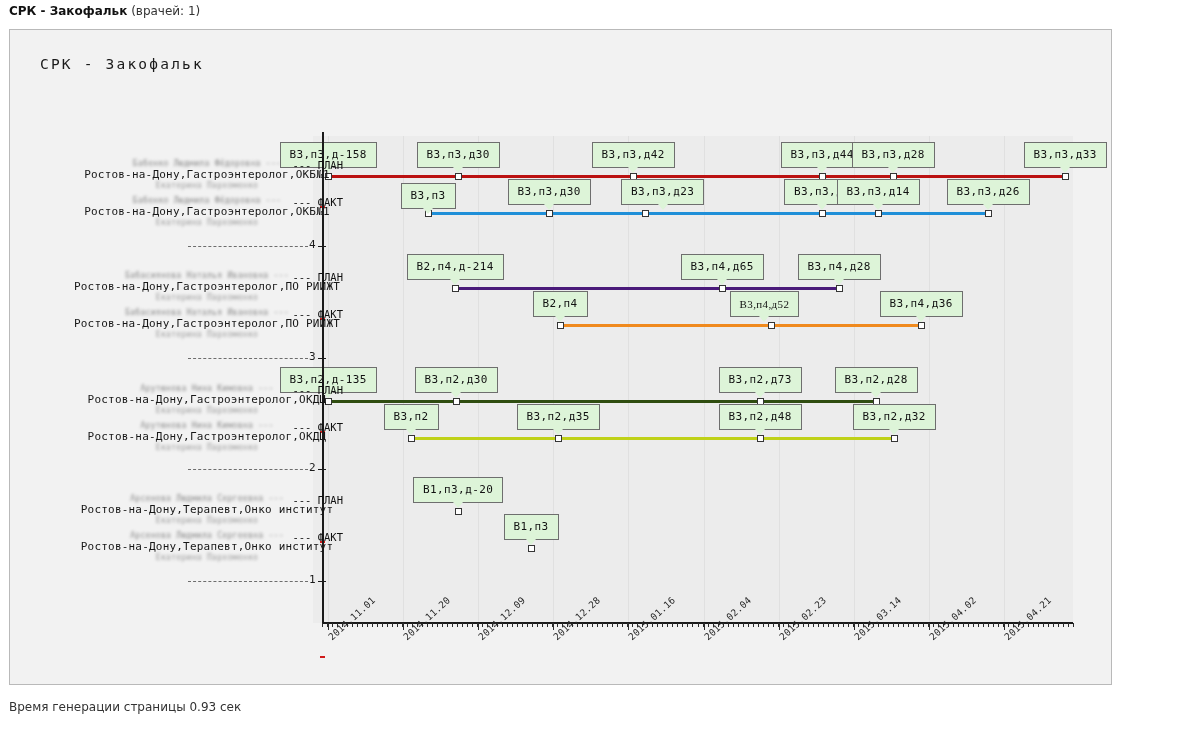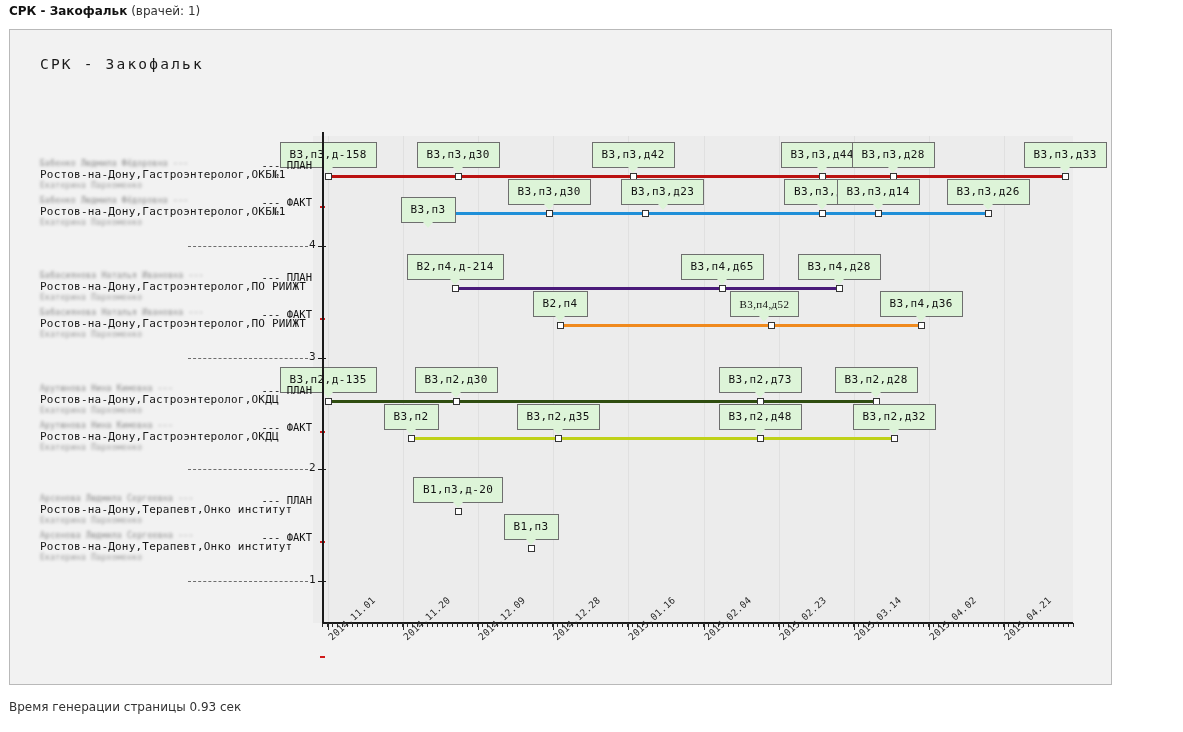--- a/index.html
+++ b/index.html
@@ -91,24 +91,25 @@
     content:"";position:absolute;left:-6px;top:-7px;
     width:0;height:0;
     border-left:6px solid transparent;
     border-right:6px solid transparent;
     border-top:7px solid #6e6e6e;
     z-index:-1;
   }
 
   
   .rowlabel{
-    position:absolute;text-align:left;
+    position:absolute;text-align:center;
     font-family:"DejaVu Sans Mono","Liberation Mono",monospace;
     white-space:nowrap;
     right:0;
+    margin-left:31px;
   }
   .rowlabel .name-blur{
     display:block;font-size:8px;color:#8a8a8a;
     filter:blur(1.4px);letter-spacing:0.3px;
   }
   .rowlabel .main{
     display:block;font-size:11px;color:#171717;letter-spacing:0.2px;
   }
   .rowlabel .sub-blur{
     display:block;font-size:8px;color:#9b9b9b;
@@ -223,21 +224,21 @@
         <div class="marker" style="left: 141.5px; top: 371.5px;"></div>
         <div class="marker" style="left: 214.5px; top: 408.5px;"></div>
       </div>
     <div id="callout-layer">
         <div class="callout" style="left: -33.5px; top: 6px;"><span>В3,п3,д-158</span><span class="tail"></span></div>
         <div class="callout" style="left: 103.5px; top: 6px;"><span>В3,п3,д30</span><span class="tail"></span></div>
         <div class="callout" style="left: 278.5px; top: 6px;"><span>В3,п3,д42</span><span class="tail"></span></div>
         <div class="callout" style="left: 467.5px; top: 6px;"><span>В3,п3,д44</span><span class="tail"></span></div>
         <div class="callout" style="left: 538.5px; top: 6px;"><span>В3,п3,д28</span><span class="tail"></span></div>
         <div class="callout" style="left: 710.5px; top: 6px;"><span>В3,п3,д33</span><span class="tail"></span></div>
-        <div class="callout" style="left: 87.5px; top: 61px;"><span>В3,п3</span><span class="tail"></span></div>
+        <div class="callout" style="left: 87.5px; top: 47px;"><span>В3,п3</span><span class="tail"></span></div>
         <div class="callout" style="left: 194.5px; top: 43px;"><span>В3,п3,д30</span><span class="tail"></span></div>
         <div class="callout" style="left: 308px; top: 43px;"><span>В3,п3,д23</span><span class="tail"></span></div>
         <div class="callout" style="left: 471px; top: 43px;"><span>В3,п3,д4</span><span class="tail"></span></div>
         <div class="callout" style="left: 523.5px; top: 43px;"><span>В3,п3,д14</span><span class="tail"></span></div>
         <div class="callout" style="left: 633.5px; top: 43px;"><span>В3,п3,д26</span><span class="tail"></span></div>
         <div class="callout" style="left: 93.5px; top: 118px;"><span>В2,п4,д-214</span><span class="tail"></span></div>
         <div class="callout" style="left: 367.5px; top: 118px;"><span>В3,п4,д65</span><span class="tail"></span></div>
         <div class="callout" style="left: 484.5px; top: 118px;"><span>В3,п4,д28</span><span class="tail"></span></div>
         <div class="callout" style="left: 219.5px; top: 155px;"><span>В2,п4</span><span class="tail"></span></div>
         <div class="callout" style="left: 416.5px; top: 155px; font-family: Liberation Serif, serif;"><span>В3,п4,д52</span><span class="tail"></span></div>

